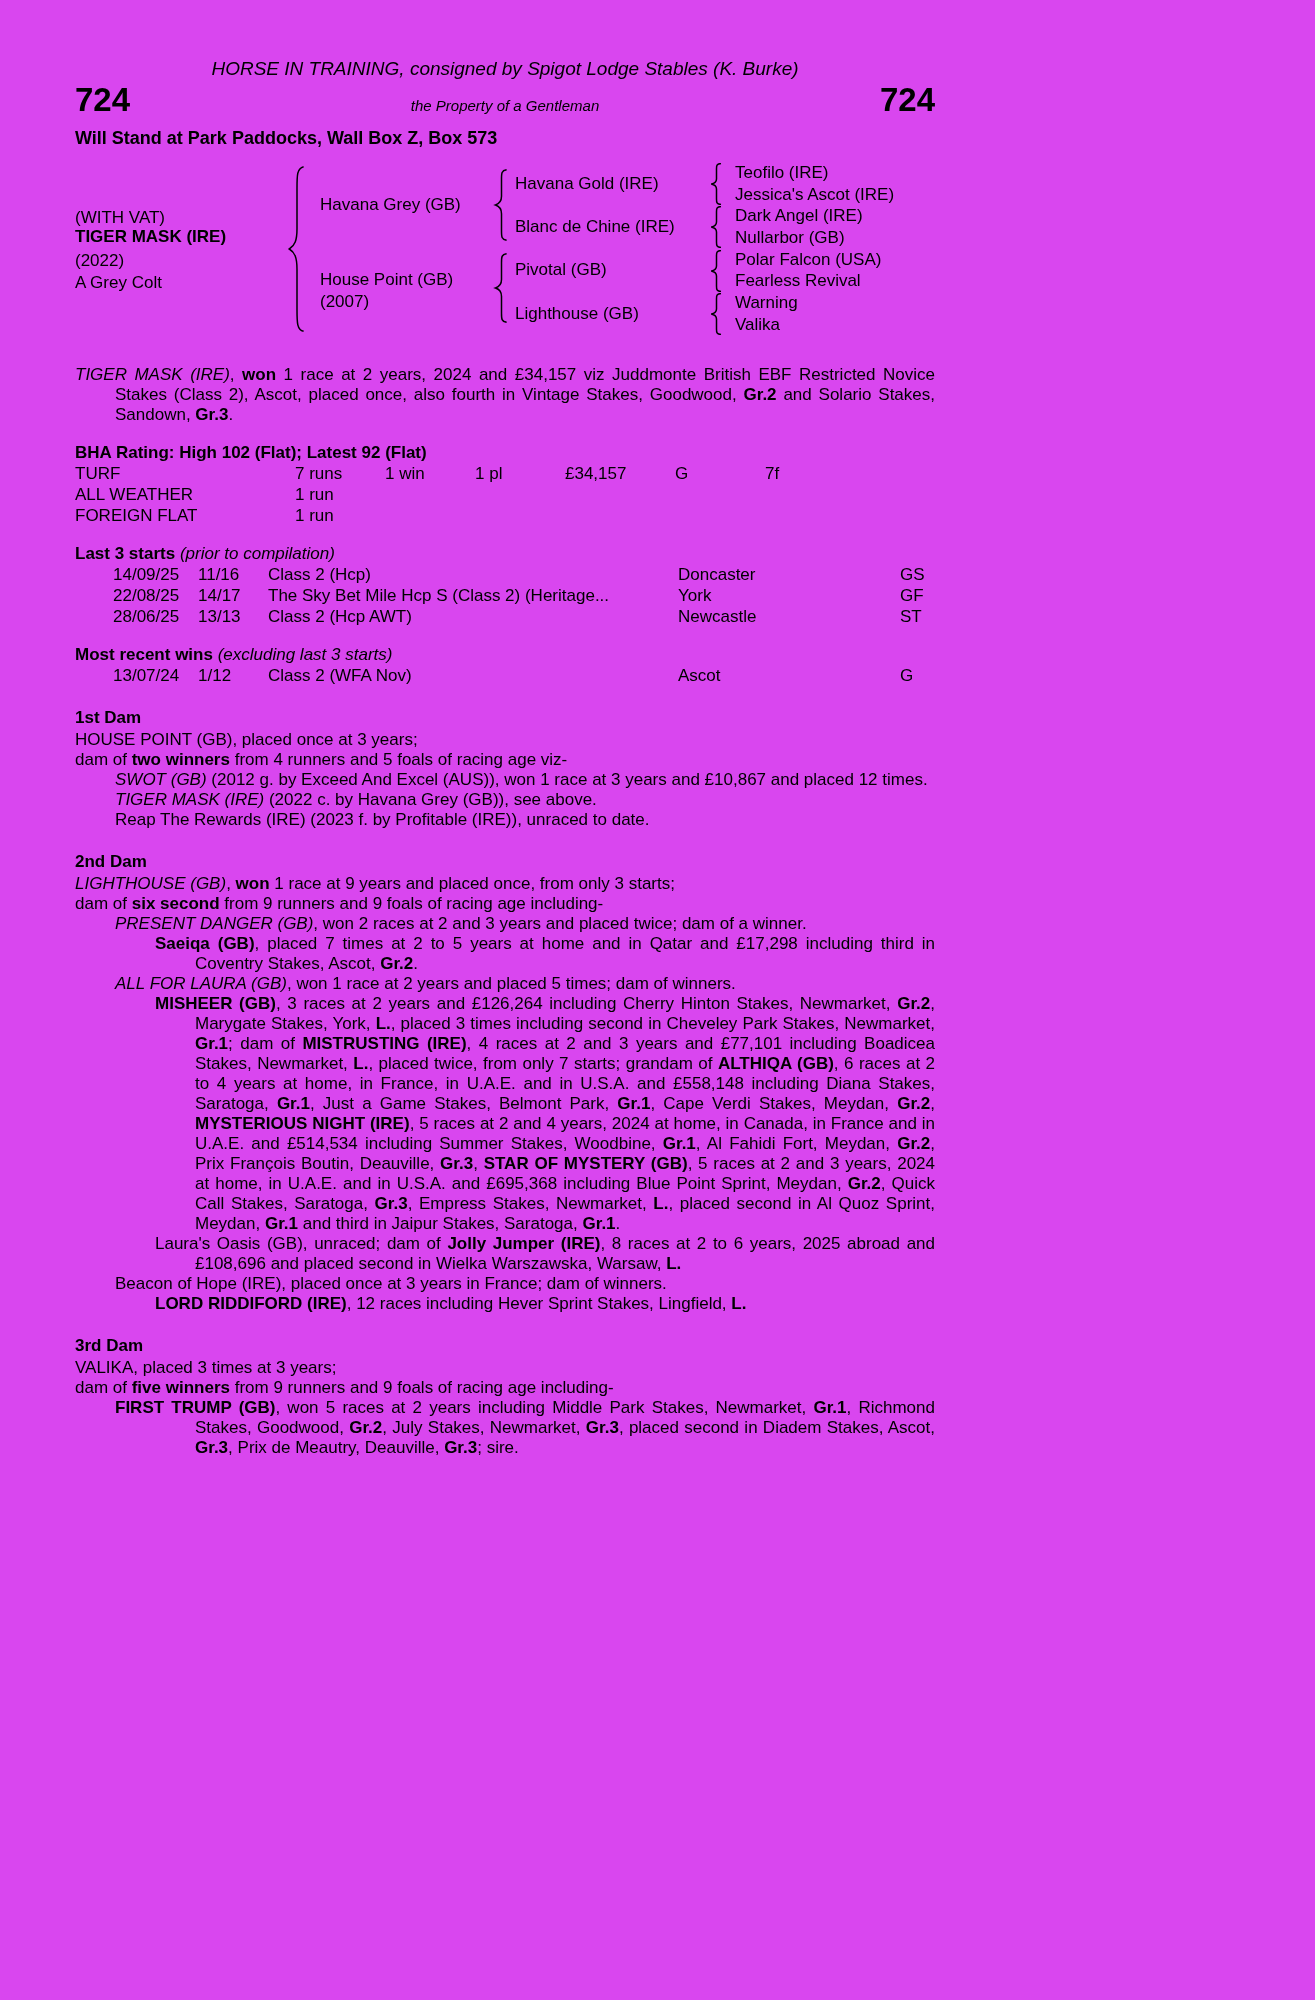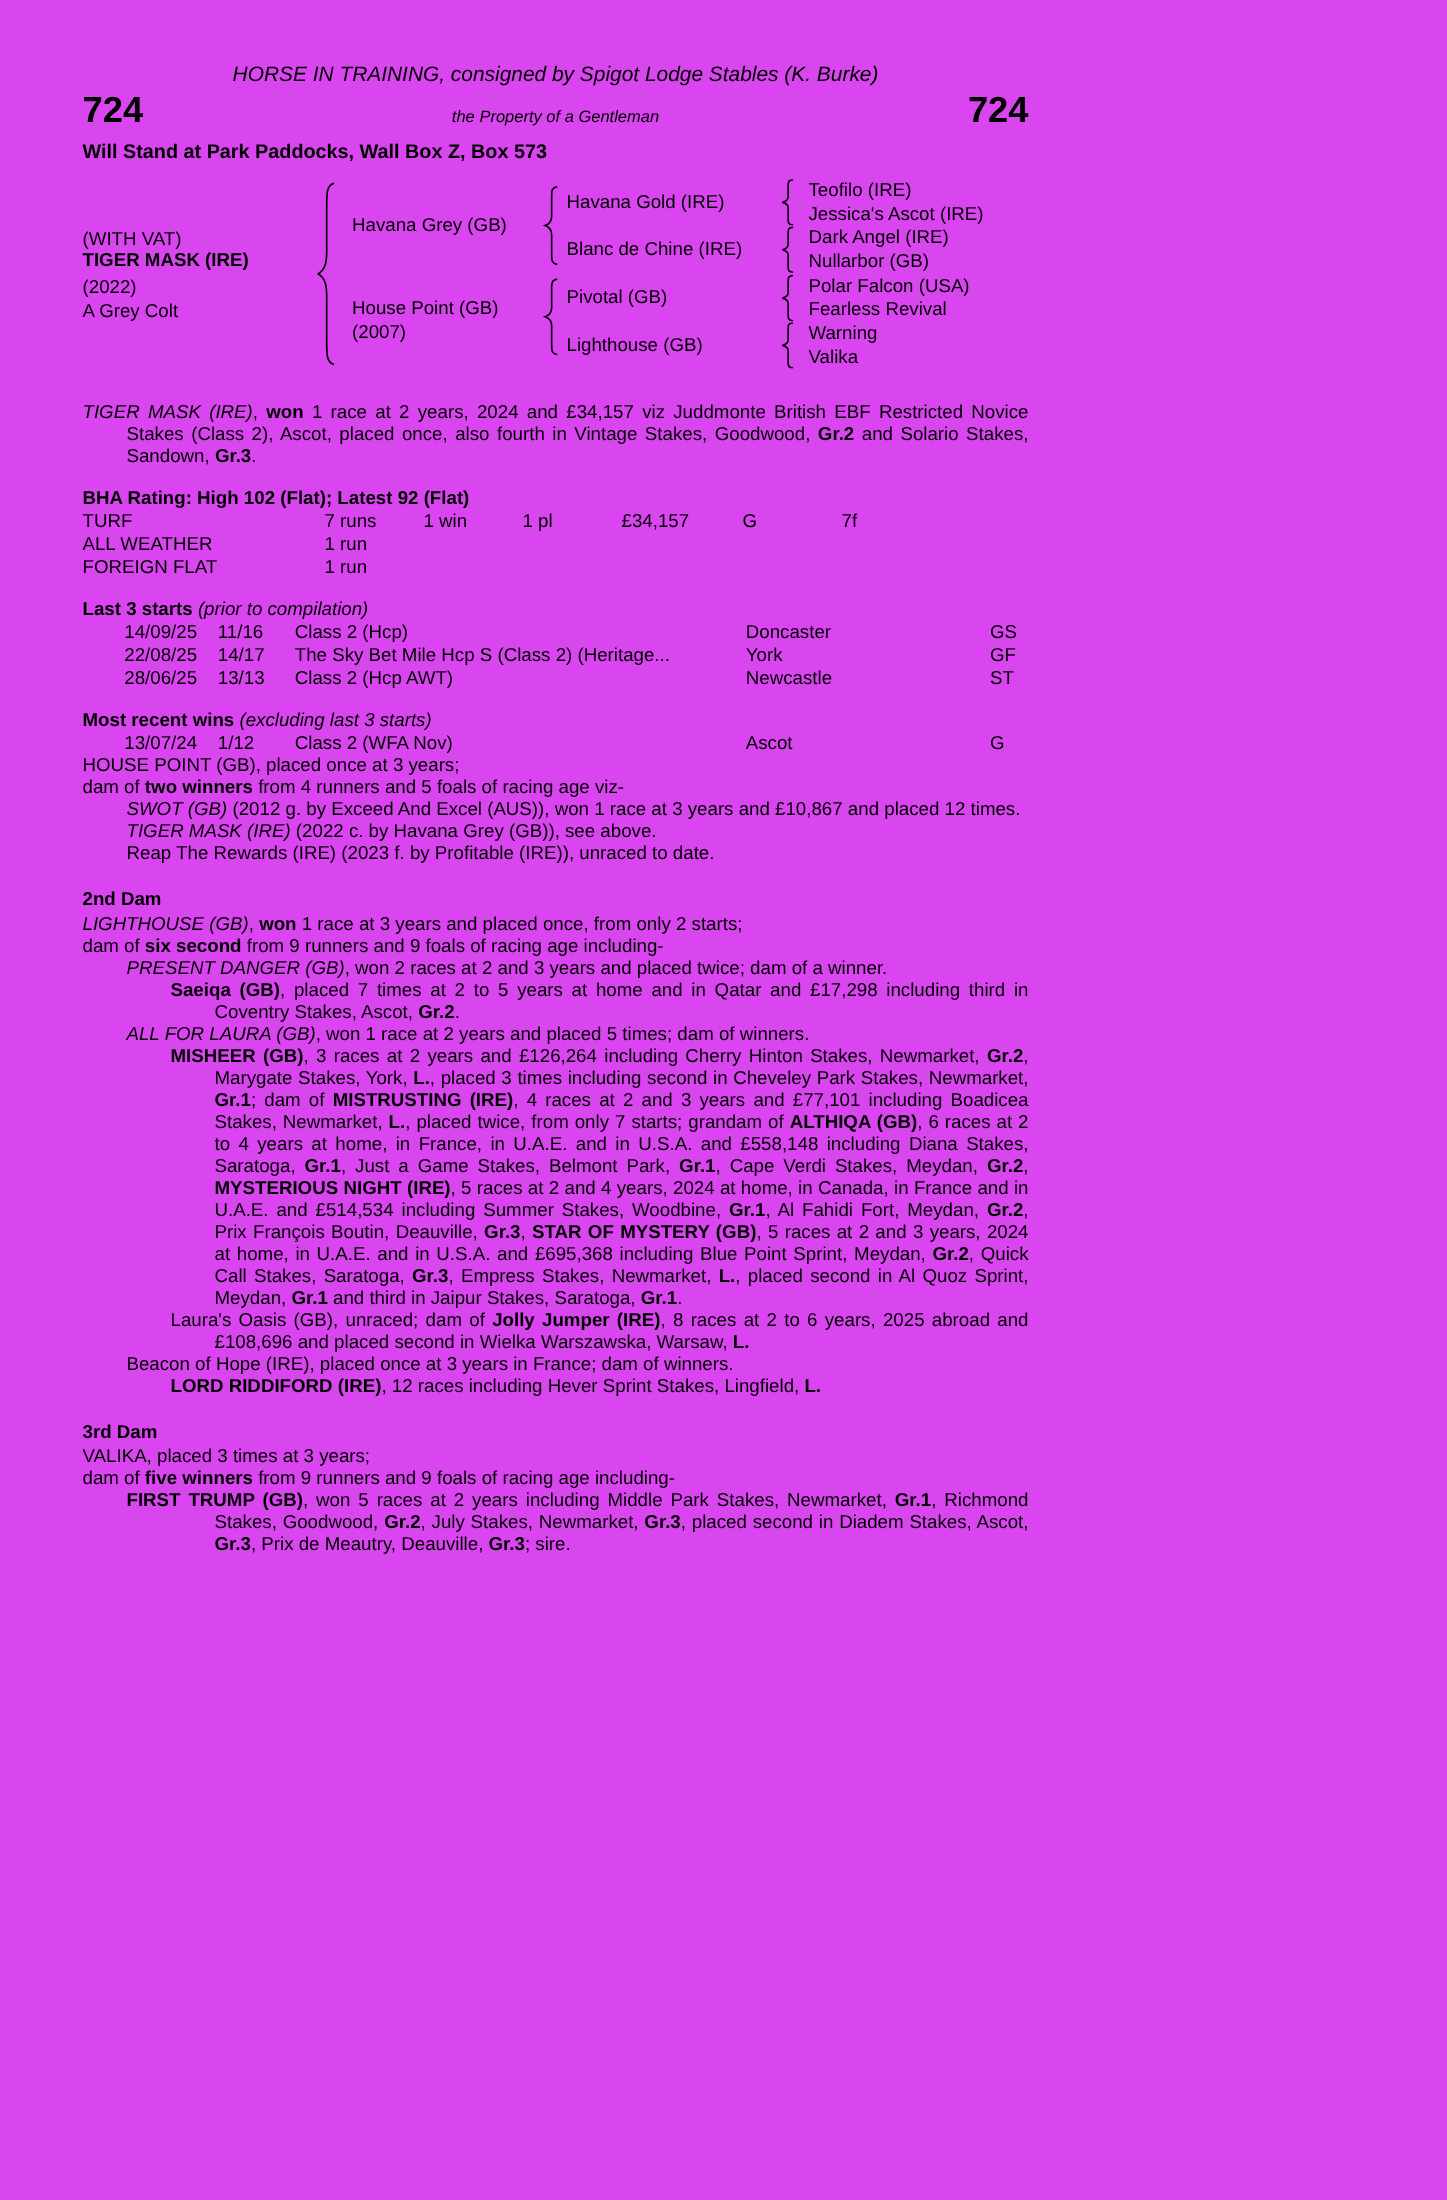--- a/index.html
+++ b/index.html
@@ -187,30 +187,31 @@
         <div class="cell">13/07/24</div>
         <div class="cell">1/12</div>
         <div class="cell">Class 2 (WFA Nov)</div>
         <div class="cell">Ascot</div>
         <div class="cell">G</div>
         <div class="cell">7f</div>
       </div>
     </div>
 
     <section>
+      <div class="dam-heading">1st Dam</div>
       <p class="para flush"><span>HOUSE POINT (GB), placed once at 3 years;</span></p>
       <p class="para flush"><span>dam of </span><span class="b">two winners</span><span> from 4 runners and 5 foals of racing age viz-</span></p>
       <p class="para hang1"><span class="i">SWOT (GB)</span><span> (2012 g. by Exceed And Excel (AUS)), won 1 race at 3 years and £10,867 and placed 12 times.</span></p>
       <p class="para hang1"><span class="i">TIGER MASK (IRE)</span><span> (2022 c. by Havana Grey (GB)), see above.</span></p>
       <p class="para hang1"><span>Reap The Rewards (IRE) (2023 f. by Profitable (IRE)), unraced to date.</span></p>
     </section>
 
     <section>
       <div class="dam-heading">2nd Dam</div>
-      <p class="para flush"><span class="i">LIGHTHOUSE (GB)</span><span>, </span><span class="b">won</span><span> 1 race at 3 years and placed once, from only 2 starts;</span></p>
+      <p class="para flush"><span class="i">LIGHTHOUSE (GB)</span><span>, </span><span class="b">won</span><span> 1 race at 9 years and placed once, from only 3 starts;</span></p>
       <p class="para flush"><span>dam of </span><span class="b">six second</span><span> from 9 runners and 9 foals of racing age including-</span></p>
       <p class="para hang1"><span class="i">PRESENT DANGER (GB)</span><span>, won 2 races at 2 and 3 years and placed twice; dam of a winner.</span></p>
       <p class="para hang2"><span class="b">Saeiqa (GB)</span><span>, placed 7 times at 2 to 5 years at home and in Qatar and £17,298 including third in Coventry Stakes, Ascot, </span><span class="b">Gr.2</span><span>.</span></p>
       <p class="para hang1"><span class="i">ALL FOR LAURA (GB)</span><span>, won 1 race at 2 years and placed 5 times; dam of winners.</span></p>
       <p class="para hang2"><span class="b">MISHEER (GB)</span><span>, 3 races at 2 years and £126,264 including Cherry Hinton Stakes, Newmarket, </span><span class="b">Gr.2</span><span>, Marygate Stakes, York, </span><span class="b">L.</span><span>, placed 3 times including second in Cheveley Park Stakes, Newmarket, </span><span class="b">Gr.1</span><span>; dam of </span><span class="b">MISTRUSTING (IRE)</span><span>, 4 races at 2 and 3 years and £77,101 including Boadicea Stakes, Newmarket, </span><span class="b">L.</span><span>, placed twice, from only 7 starts; grandam of </span><span class="b">ALTHIQA (GB)</span><span>, 6 races at 2 to 4 years at home, in France, in U.A.E. and in U.S.A. and £558,148 including Diana Stakes, Saratoga, </span><span class="b">Gr.1</span><span>, Just a Game Stakes, Belmont Park, </span><span class="b">Gr.1</span><span>, Cape Verdi Stakes, Meydan, </span><span class="b">Gr.2</span><span>, </span><span class="b">MYSTERIOUS NIGHT (IRE)</span><span>, 5 races at 2 and 4 years, 2024 at home, in Canada, in France and in U.A.E. and £514,534 including Summer Stakes, Woodbine, </span><span class="b">Gr.1</span><span>, Al Fahidi Fort, Meydan, </span><span class="b">Gr.2</span><span>, Prix François Boutin, Deauville, </span><span class="b">Gr.3</span><span>, </span><span class="b">STAR OF MYSTERY (GB)</span><span>, 5 races at 2 and 3 years, 2024 at home, in U.A.E. and in U.S.A. and £695,368 including Blue Point Sprint, Meydan, </span><span class="b">Gr.2</span><span>, Quick Call Stakes, Saratoga, </span><span class="b">Gr.3</span><span>, Empress Stakes, Newmarket, </span><span class="b">L.</span><span>, placed second in Al Quoz Sprint, Meydan, </span><span class="b">Gr.1</span><span> and third in Jaipur Stakes, Saratoga, </span><span class="b">Gr.1</span><span>.</span></p>
       <p class="para hang2"><span>Laura's Oasis (GB), unraced; dam of </span><span class="b">Jolly Jumper (IRE)</span><span>, 8 races at 2 to 6 years, 2025 abroad and £108,696 and placed second in Wielka Warszawska, Warsaw, </span><span class="b">L.</span></p>
       <p class="para hang1"><span>Beacon of Hope (IRE), placed once at 3 years in France; dam of winners.</span></p>
       <p class="para hang2"><span class="b">LORD RIDDIFORD (IRE)</span><span>, 12 races including Hever Sprint Stakes, Lingfield, </span><span class="b">L.</span></p>
     </section>
 

